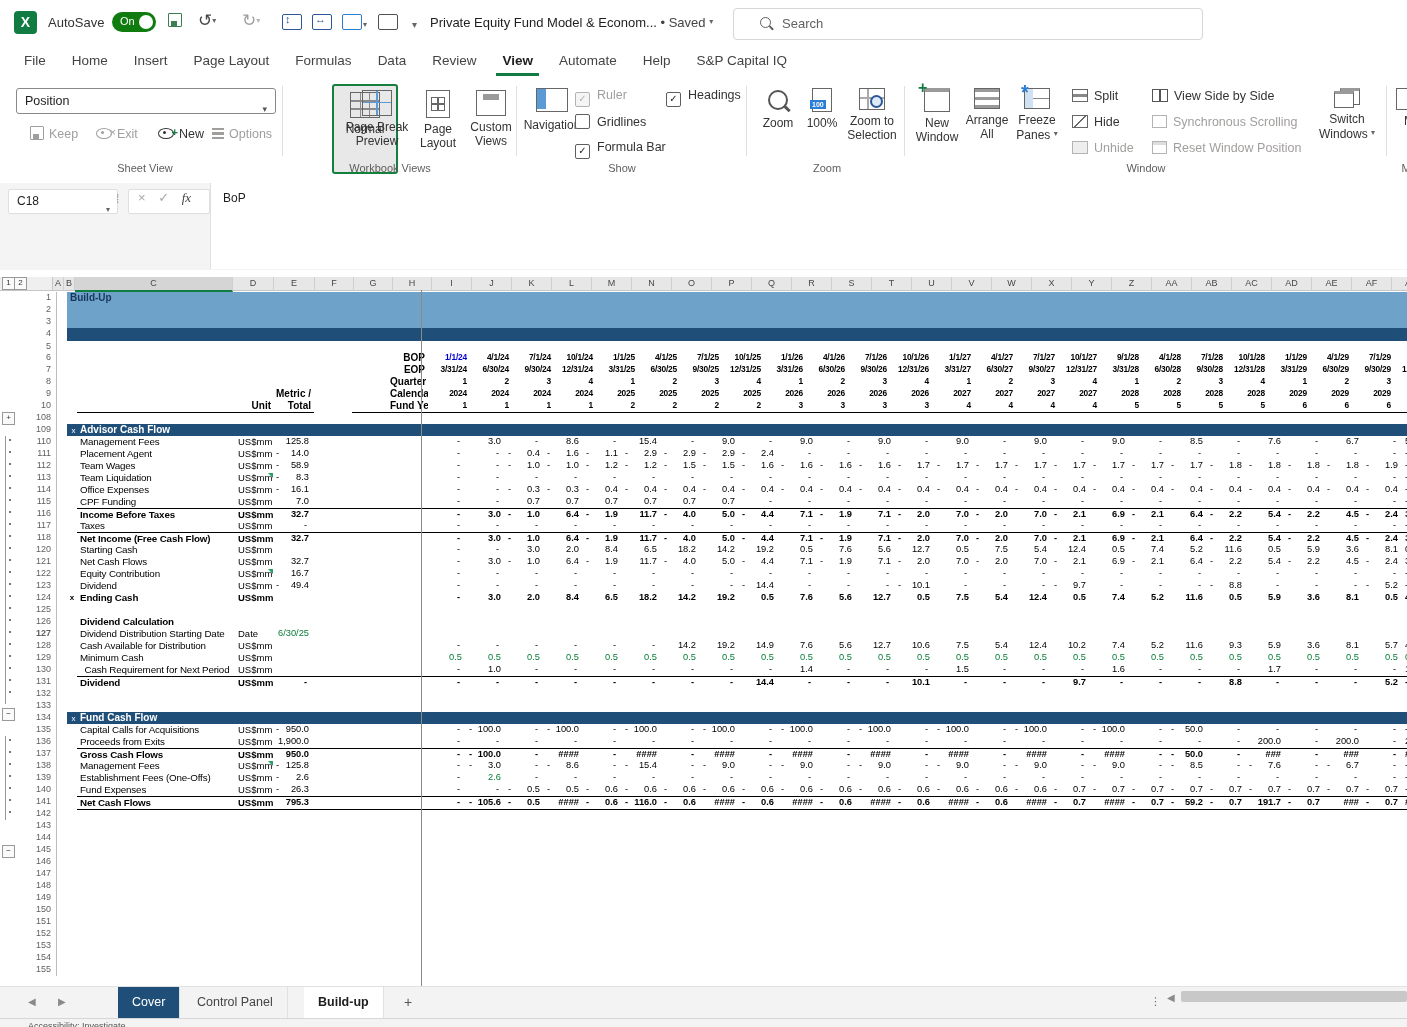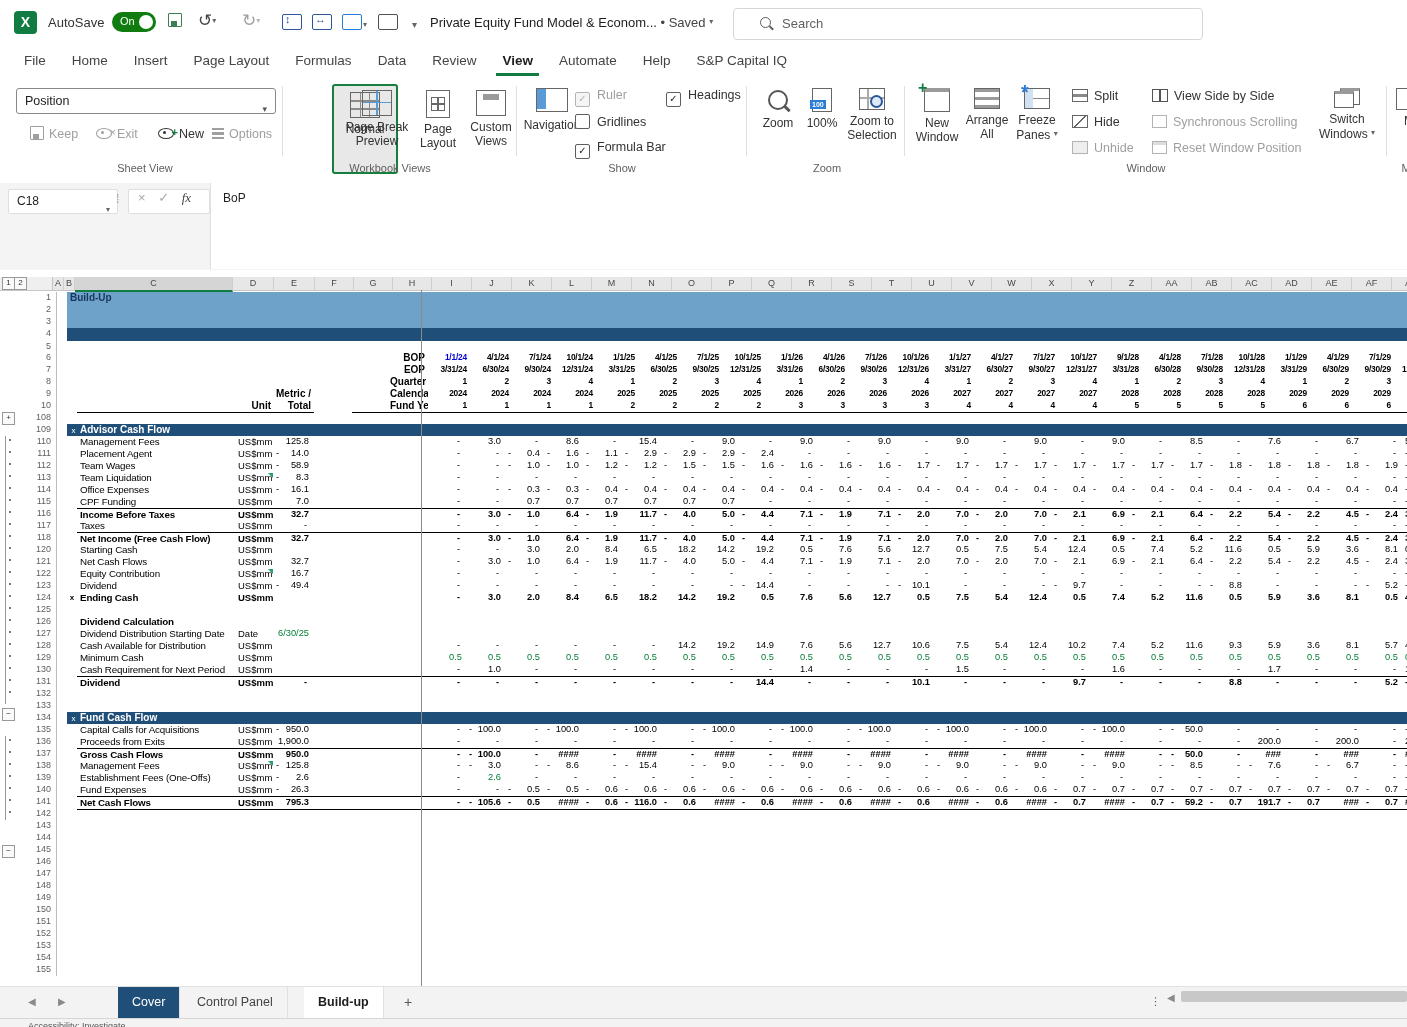--- a/index.html
+++ b/index.html
@@ -2782,21 +2782,21 @@
       <div class="gc" style="width:25px;height:12px;"></div>
       <div class="gc rn" style="width:26px;height:12px;">126</div>
       <div class="gc " style="width:10px;height:12px;"></div>
       <div class="gc " style="width:10px;height:12px;"></div>
       <div class="gc " style="width:157px;height:12px;">
         <span class="lbl" style="font-weight:bold;display:block;">Dividend Calculation</span>
       </div>
     </div>
     <div class="grow" style="height:12px;">
       <div class="gc" style="width:25px;height:12px;"></div>
-      <div class="gc rn" style="width:26px;height:12px;font-weight:normal;">127</div>
+      <div class="gc rn" style="width:26px;height:12px;font-weight:bold;">127</div>
       <div class="gc " style="width:10px;height:12px;"></div>
       <div class="gc " style="width:10px;height:12px;"></div>
       <div class="gc " style="width:157px;height:12px;">
         <span class="lbl" style="display:block;">Dividend Distribution Starting Date</span>
       </div>
       <div class="gc " style="width:40px;height:12px;">
         <span class="unit" style="display:block;">Date</span>
       </div>
       <div class="gc tot" style="width:40px;height:12px;">
         <span class="num green">
@@ -3123,21 +3123,21 @@
         <span class="num green clip">
           <span class="nm">0.</span>
         </span>
       </div>
     </div>
     <div class="grow" style="height:12px;">
       <div class="gc" style="width:25px;height:12px;"></div>
       <div class="gc rn" style="width:26px;height:12px;font-weight:normal;">130</div>
       <div class="gc " style="width:10px;height:12px;"></div>
       <div class="gc " style="width:10px;height:12px;"></div>
-      <div class="gc " style="width:157px;height:12px;">
+      <div class="gc " style="width:157px;height:12px;text-align:center;">
         <span class="lbl" style="display:block;">Cash Requirement for Next Period</span>
       </div>
       <div class="gc " style="width:40px;height:12px;">
         <span class="unit" style="display:block;">US$mm</span>
       </div>
       <div class="gc tot" style="width:40px;height:12px;"></div>
       <div class="gc " style="width:38px;height:12px;"></div>
       <div class="gc " style="width:38px;height:12px;"></div>
       <div class="gc " style="width:38px;height:12px;"></div>
       <div class="gc " style="width:39px;height:12px;">

